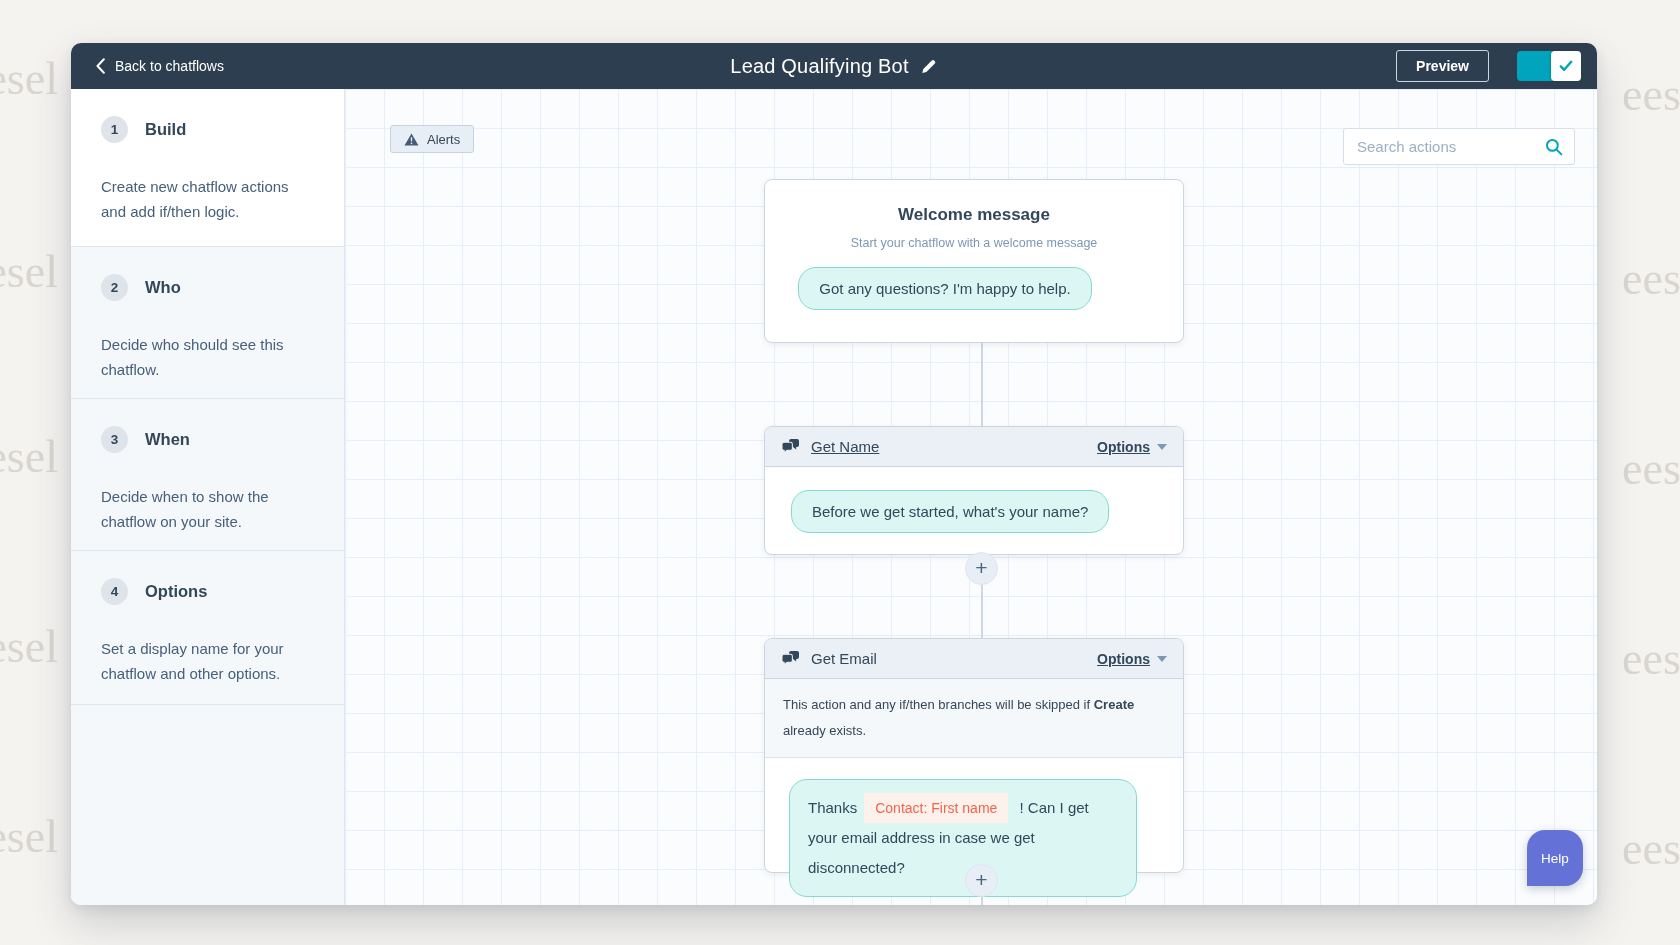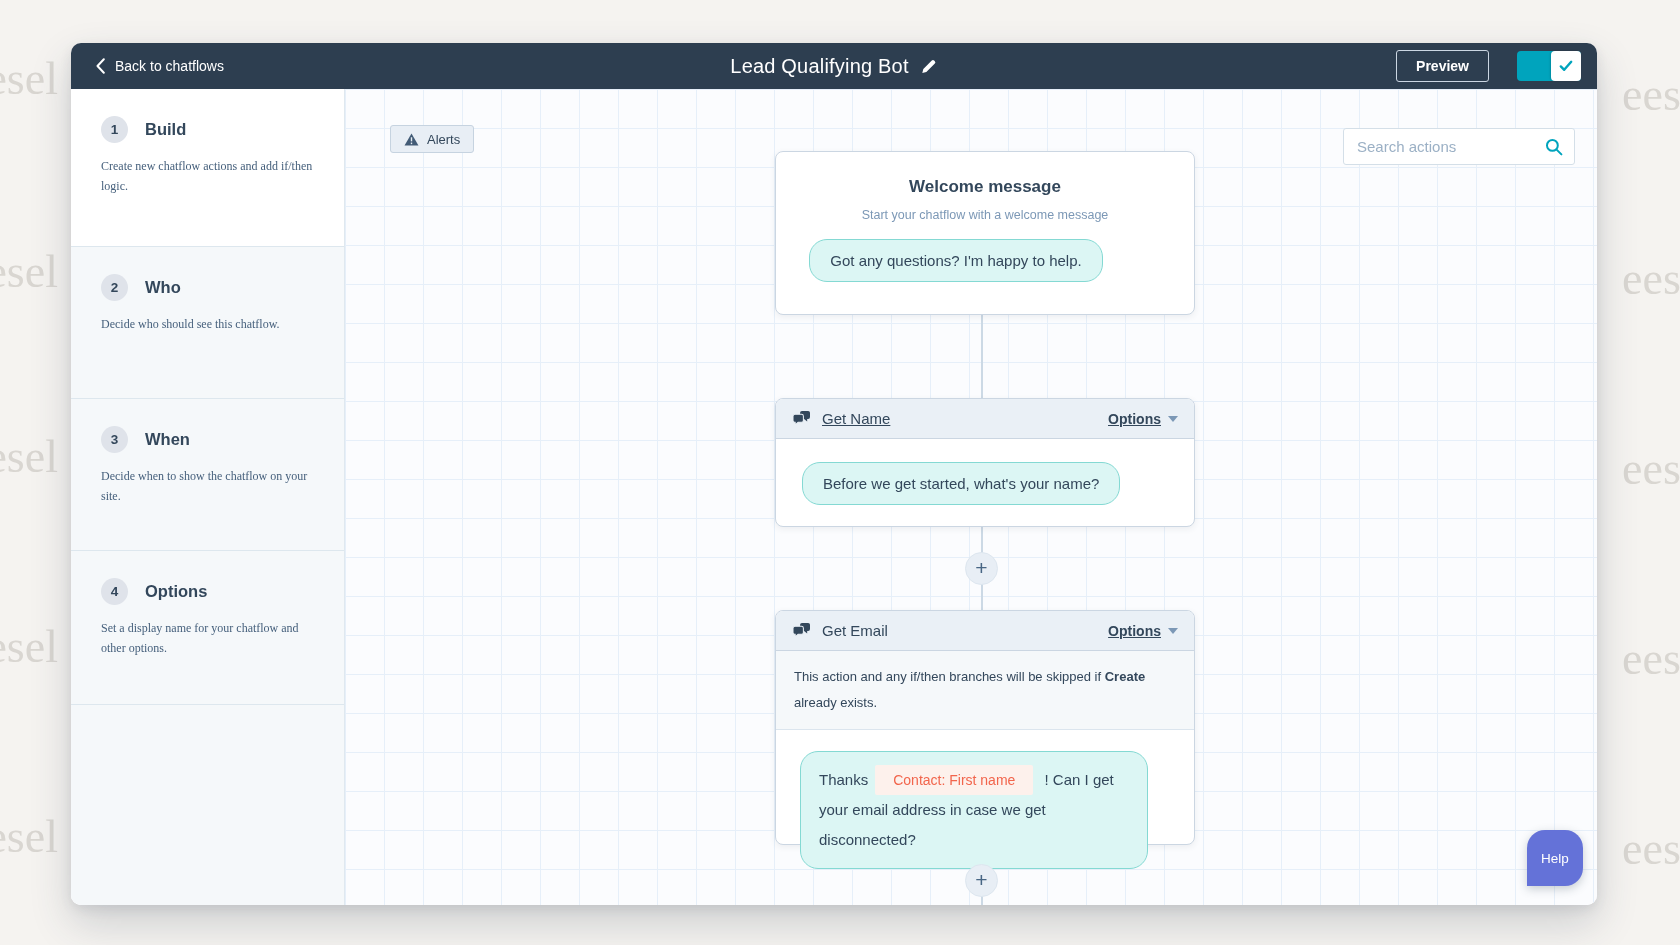--- a/index.html
+++ b/index.html
@@ -73,21 +73,21 @@
   .step.s2, .step.s3 { height:152px; }
   .step.s4 { height:154px; }
   .step.dim { background:#f5f8fa; border-top:1px solid #dde7ee; }
   .sidebar .filler { flex:1; background:#f5f8fa; border-top:1px solid #dde7ee; }
   .step-head { display:flex; align-items:center; gap:17px; }
   .badge {
     width:27px; height:27px; border-radius:50%; background:#dfe3ea;
     color:#33475b; font-size:13.5px; font-weight:bold; text-align:center; line-height:27px;
   }
   .step-title { font-size:16.5px; font-weight:bold; color:#33475b; }
-  .step-desc { margin-top:14px; font-size:12px; color:#46607c; line-height:1.65;font-family:Liberation Serif, serif; }
+  .step-desc { margin-top:32px; font-size:15px; color:#46607c; line-height:1.65; }
 
   
   .canvas {
     flex:1; position:relative; overflow:hidden;
     background-color:#fbfcfe;
     background-image:
       linear-gradient(#e6eff9 1px, transparent 1px),
       linear-gradient(90deg, #e6eff9 1px, transparent 1px);
     background-size:39px 39px;
   }
@@ -108,23 +108,24 @@
   .searchbox input {
     width:100%; height:100%; border:none; outline:none; background:transparent;
     padding:0 38px 0 13px; font-size:15px; color:#33475b;
     font-family:"Liberation Sans", sans-serif;
   }
   .searchbox input::placeholder { color:#9bb0c5; }
   .searchbox .mag { position:absolute; right:11px; top:9px; cursor:pointer; }
 
   
   .card {
-    position:absolute; left:430px; width:420px; background:#fff;
+    position:absolute; left:419px; width:420px; background:#fff;
     border:1px solid #cbd6e2; border-radius:8px;
     box-shadow:0 2px 6px rgba(45,62,80,.08);
+    margin-top:28px;
   }
   .card-welcome { top:62px; height:164px; text-align:center; padding-top:25px; }
   .wc-title { font-size:17px; font-weight:bold; color:#33475b; }
   .wc-sub { font-size:12.5px; color:#7c98b6; margin-top:11px; }
 
   .bubble {
     display:inline-block; background:#dcf6f4; border:1px solid #84d9d3;
     border-radius:18px; padding:12px 20px; font-size:15px; color:#33475b;
     text-align:left;
   }
@@ -154,21 +155,21 @@
   .skipnote {
     background:#f5f8fa; border-bottom:1px solid #dbe5ee;
     padding:13px 18px; font-size:13px; color:#33475b; line-height:2.0;
   }
   .skipnote b { font-weight:bold; }
   .card-getemail .bubble {
     margin:21px 0 0 24px; width:348px; line-height:2.0; padding:13px 18px;
   }
   .token {
     display:inline-block; background:#fdf1ec; color:#f2654c;
-    padding:1px 18px; margin:0 7px; font-size:14px; border-radius:2px;
+    padding:1px 11px; margin:0 7px; font-size:14px; border-radius:2px;
   }
 
   .plusbtn {
     position:absolute; left:620px; width:33px; height:33px; border-radius:50%;
     background:#e8eef5; border:1px solid #dde6ef; color:#486684;
     font-size:21px; font-weight:500; display:flex; align-items:center; justify-content:center;
     cursor:pointer; line-height:1; padding-bottom:2px;
     font-family:"Liberation Sans", sans-serif;
   }
   .plus1 { top:463px; }

